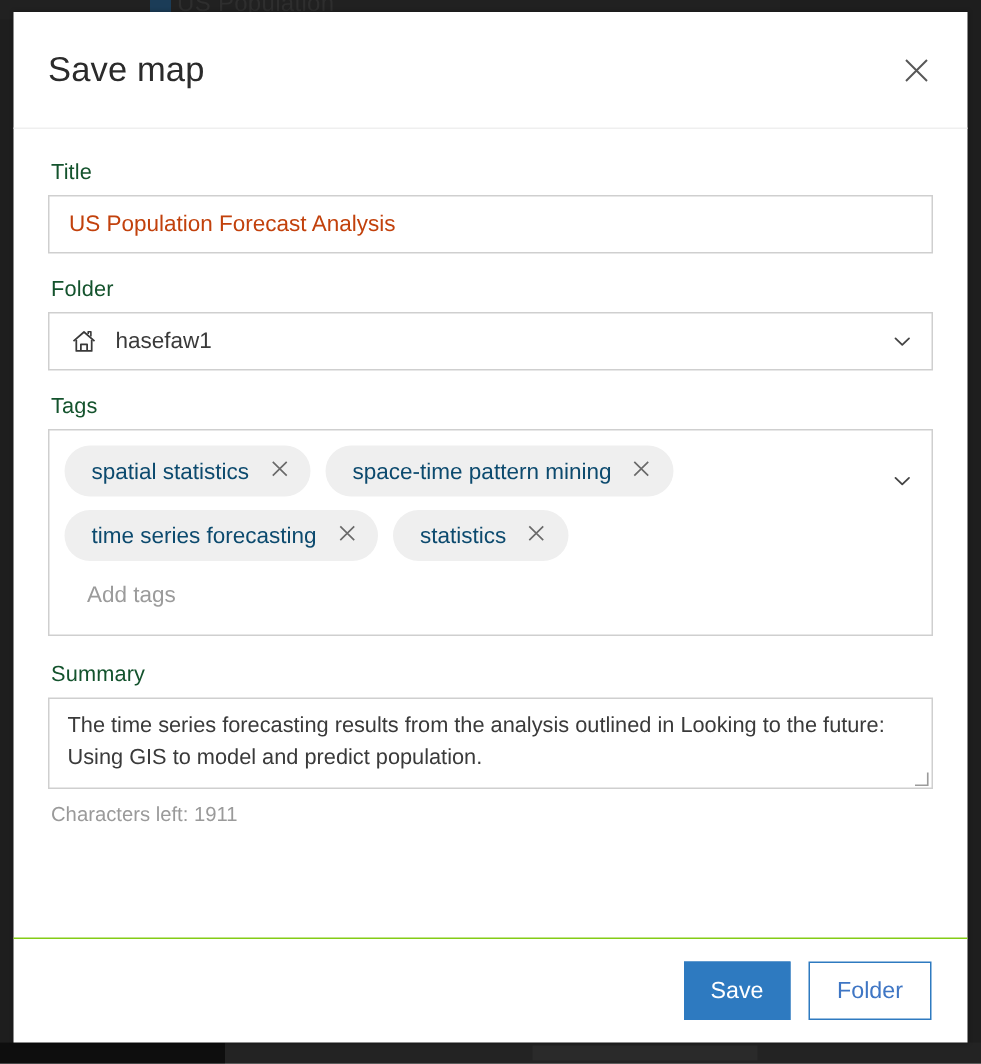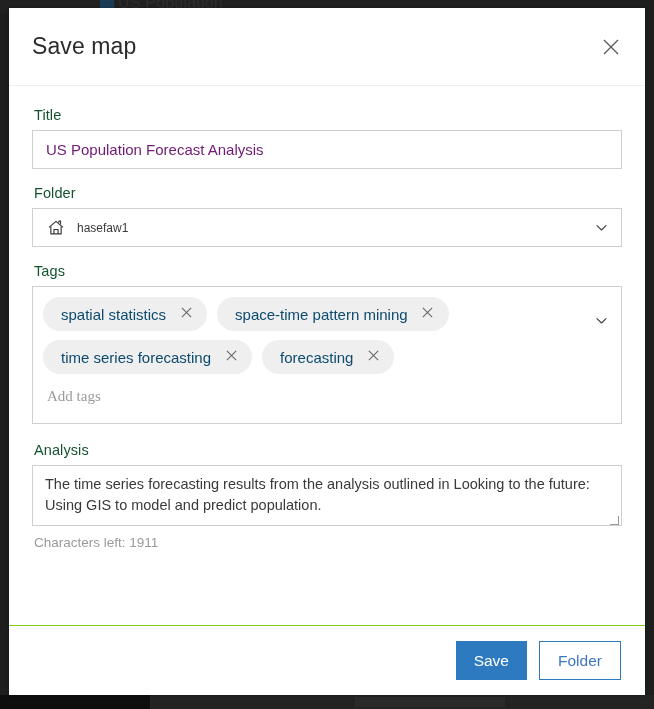--- a/index.html
+++ b/index.html
@@ -135,21 +135,21 @@
   .field-block { margin-bottom: 16px; }
 
   .text-input {
     width: 100%;
     height: 39px;
     box-sizing: border-box;
     border: 1px solid #cfcfcf;
     background: #fff;
     font-family: "Liberation Sans", sans-serif;
     font-size: 15px;
-    color: #701a75;
+    color: #c2410c;
     padding: 11px 13px;
     outline: none;
     border-radius: 0;
   }
 
   
   #folder-select {
     width: 100%;
     height: 39px;
     box-sizing: border-box;
@@ -164,21 +164,21 @@
   #folder-home-icon {
     width: 19px;
     height: 19px;
     flex: 0 0 19px;
     margin-right: 12px;
     display: flex;
     align-items: center;
     justify-content: center;
   }
   #folder-value {
-    font-size: 12px;
+    font-size: 15px;
     color: #3a3a3a;
     flex: 1 1 auto;
   }
   .chevron { display: block; }
 
   
   #tags-box {
     width: 100%;
     box-sizing: border-box;
     border: 1px solid #cfcfcf;
@@ -221,27 +221,28 @@
     right: 12px;
     top: 26px;
     cursor: pointer;
   }
   #tags-input {
     display: block;
     width: 100%;
     border: none;
     outline: none;
     background: transparent;
-    font-family: Liberation Serif, serif;
+    font-family: Liberation Sans, sans-serif;
     font-size: 15px;
     color: #1d4ed8;
     height: 38px;
     padding: 0 4px;
     box-sizing: border-box;
     margin-top: 3px;
+    margin-left: 11px;
   }
   #tags-input::placeholder { color: #9b9b9b; }
 
   
   #summary-block { margin-top: 18px; }
   #summary-wrap { position: relative; }
   #summary-input {
     width: 100%;
     height: 61px;
     box-sizing: border-box;
@@ -392,21 +393,21 @@
             <span class="tag-chip-label">time series forecasting</span>
             <button class="tag-chip-remove">
               <span>
                 <svg width="13" height="13" viewBox="0 0 14 14" aria-hidden="true">
                   <path d="M2 2 L12 12 M12 2 L2 12" stroke="#6a6a6a" stroke-width="1.2" fill="none"></path>
                 </svg>
               </span>
             </button>
           </span>
           <span class="tag-chip">
-            <span class="tag-chip-label">forecasting</span>
+            <span class="tag-chip-label">statistics</span>
             <button class="tag-chip-remove">
               <span>
                 <svg width="13" height="13" viewBox="0 0 14 14" aria-hidden="true">
                   <path d="M2 2 L12 12 M12 2 L2 12" stroke="#6a6a6a" stroke-width="1.2" fill="none"></path>
                 </svg>
               </span>
             </button>
           </span>
         </div>
 
@@ -416,21 +417,21 @@
               <path d="M3.2 6 L8 10.6 L12.8 6" stroke="#444" stroke-width="1.3" fill="none" stroke-linecap="round" stroke-linejoin="round"></path>
             </svg>
           </span>
         </span>
 
         <input id="tags-input" type="text" placeholder="Add tags" style="">
       </div>
     </div>
 
     <div id="summary-block">
-      <label class="field-label">Analysis</label>
+      <label class="field-label">Summary</label>
       <div id="summary-wrap">
         <textarea id="summary-input" style="">The time series forecasting results from the analysis outlined in Looking to the future: Using GIS to model and predict population.</textarea>
         <span id="summary-resize-handle">
           <svg width="12" height="12" viewBox="0 0 12 12" aria-hidden="true">
             <path d="M10.5 2 L10.5 10.5 L2 10.5" stroke="#9b9b9b" stroke-width="1.1" fill="none"></path>
           </svg>
         </span>
       </div>
       <span id="characters-left">Characters left: 1911</span>
     </div>

